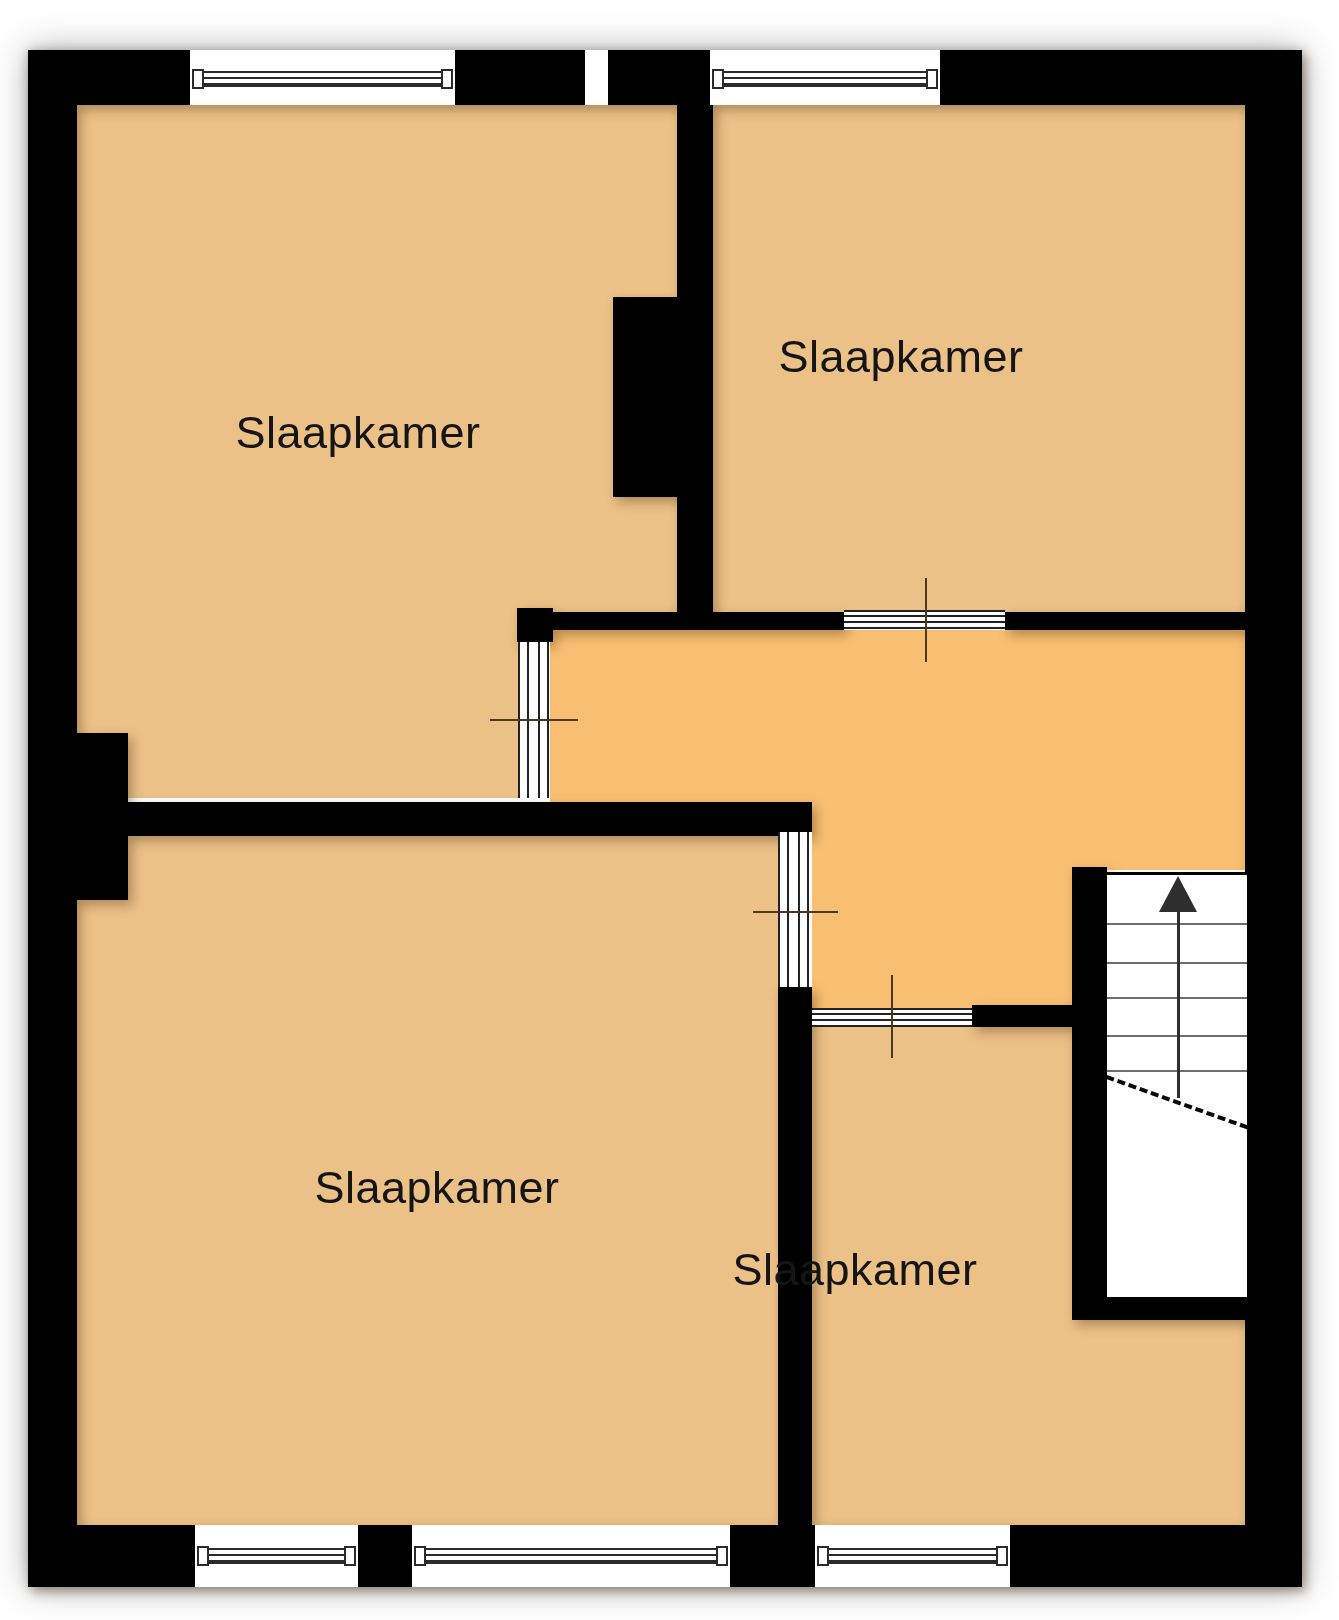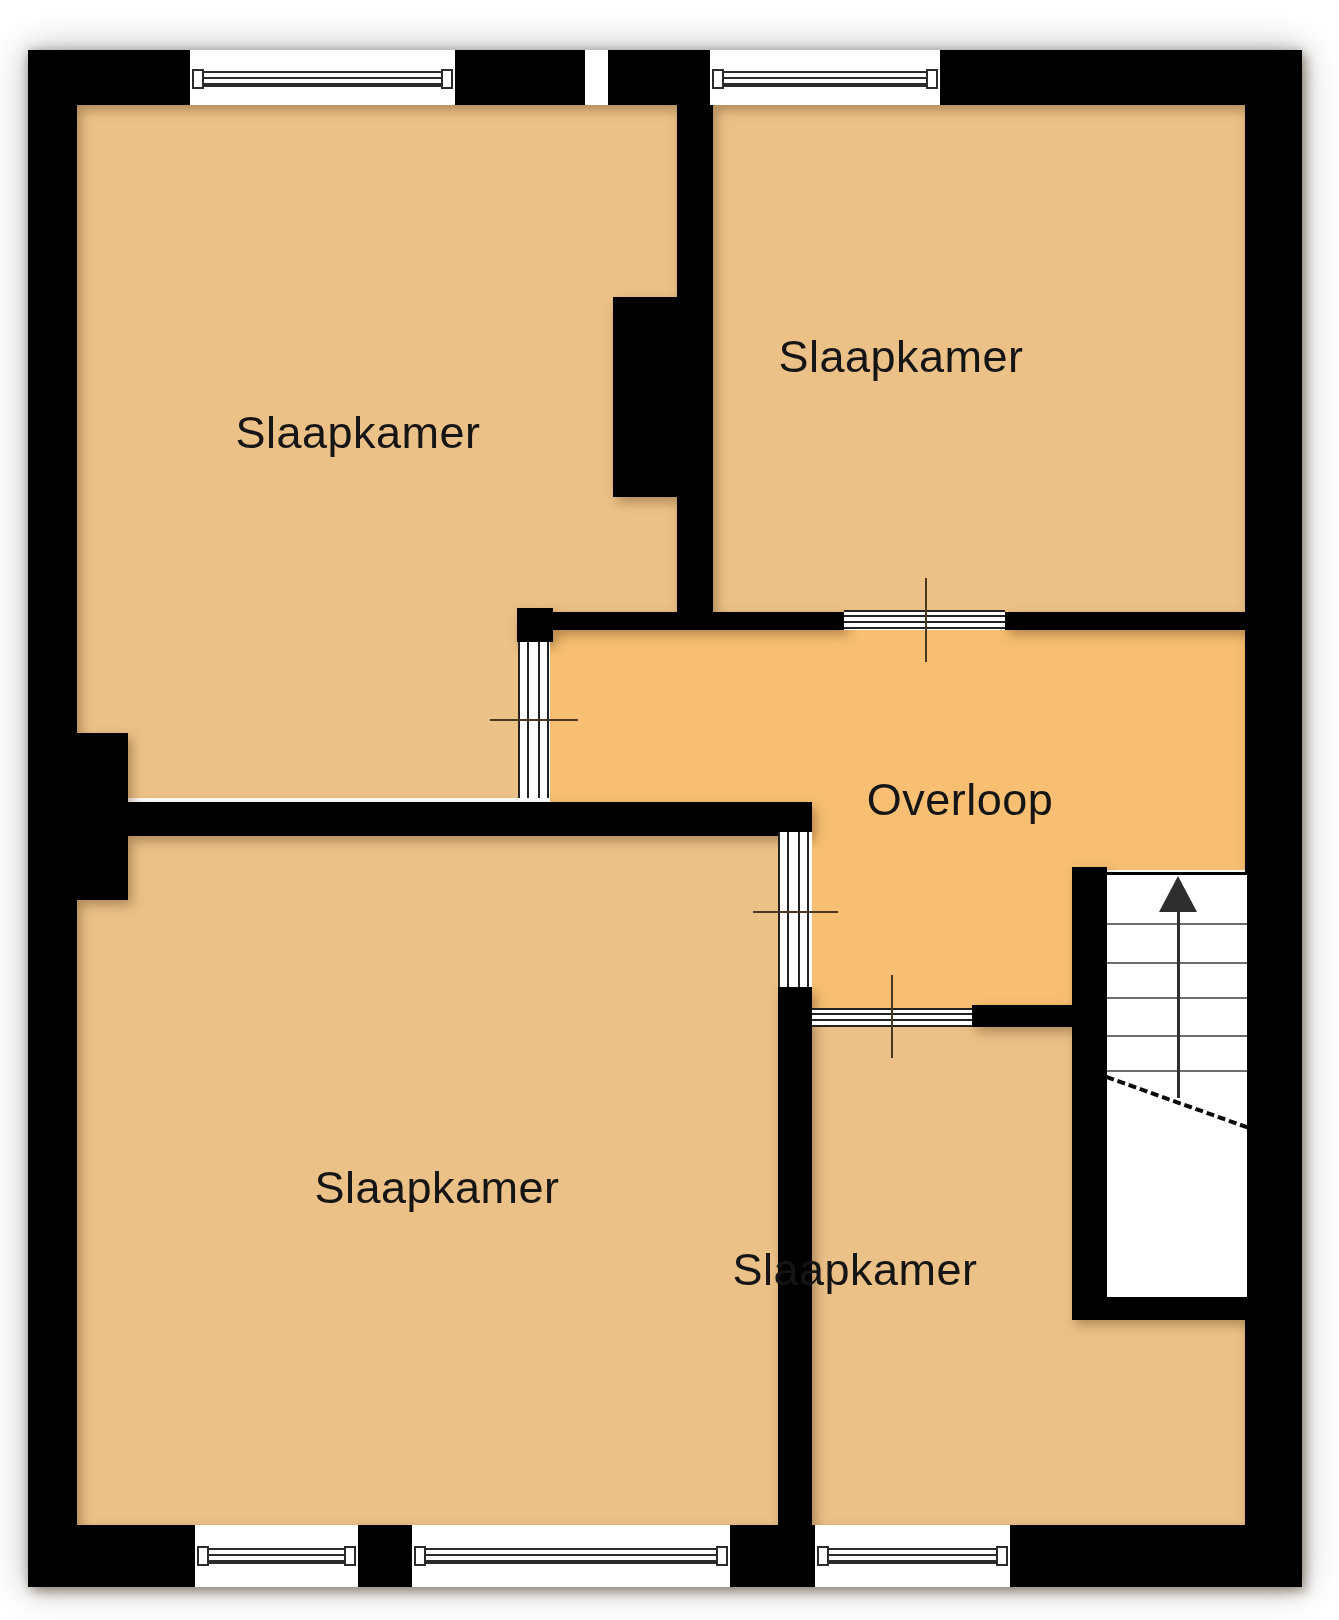--- a/index.html
+++ b/index.html
@@ -122,18 +122,17 @@
     <div class="tread" style="left:1107px;top:1035px;width:140px"></div>
     <div class="tread" style="left:1107px;top:1070px;width:140px"></div>
     <div class="arrow-shaft" style="left:1177px;top:908px;height:190px"></div>
     <div class="arrow-head" style="left:1159px;top:876px"></div>
     <div class="cut-line" style="left:1107px;top:1075px;width:150px;transform:rotate(19.7deg)"></div>
   </div>
 
   <div style="left:0;top:0;width:100%;height:100%">
     <div class="room-label" style="left:358px;top:433px">Slaapkamer</div>
     <div class="room-label" style="left:901px;top:357px">Slaapkamer</div>
-    <div class="room-label" style="left:960px;top:800px">Overloop</div>
     <div class="room-label" style="left:437px;top:1188px">Slaapkamer</div>
     <div class="room-label" style="left:855px;top:1270px">Slaapkamer</div>
   </div>
 
 </div>
 
 </body></html>

